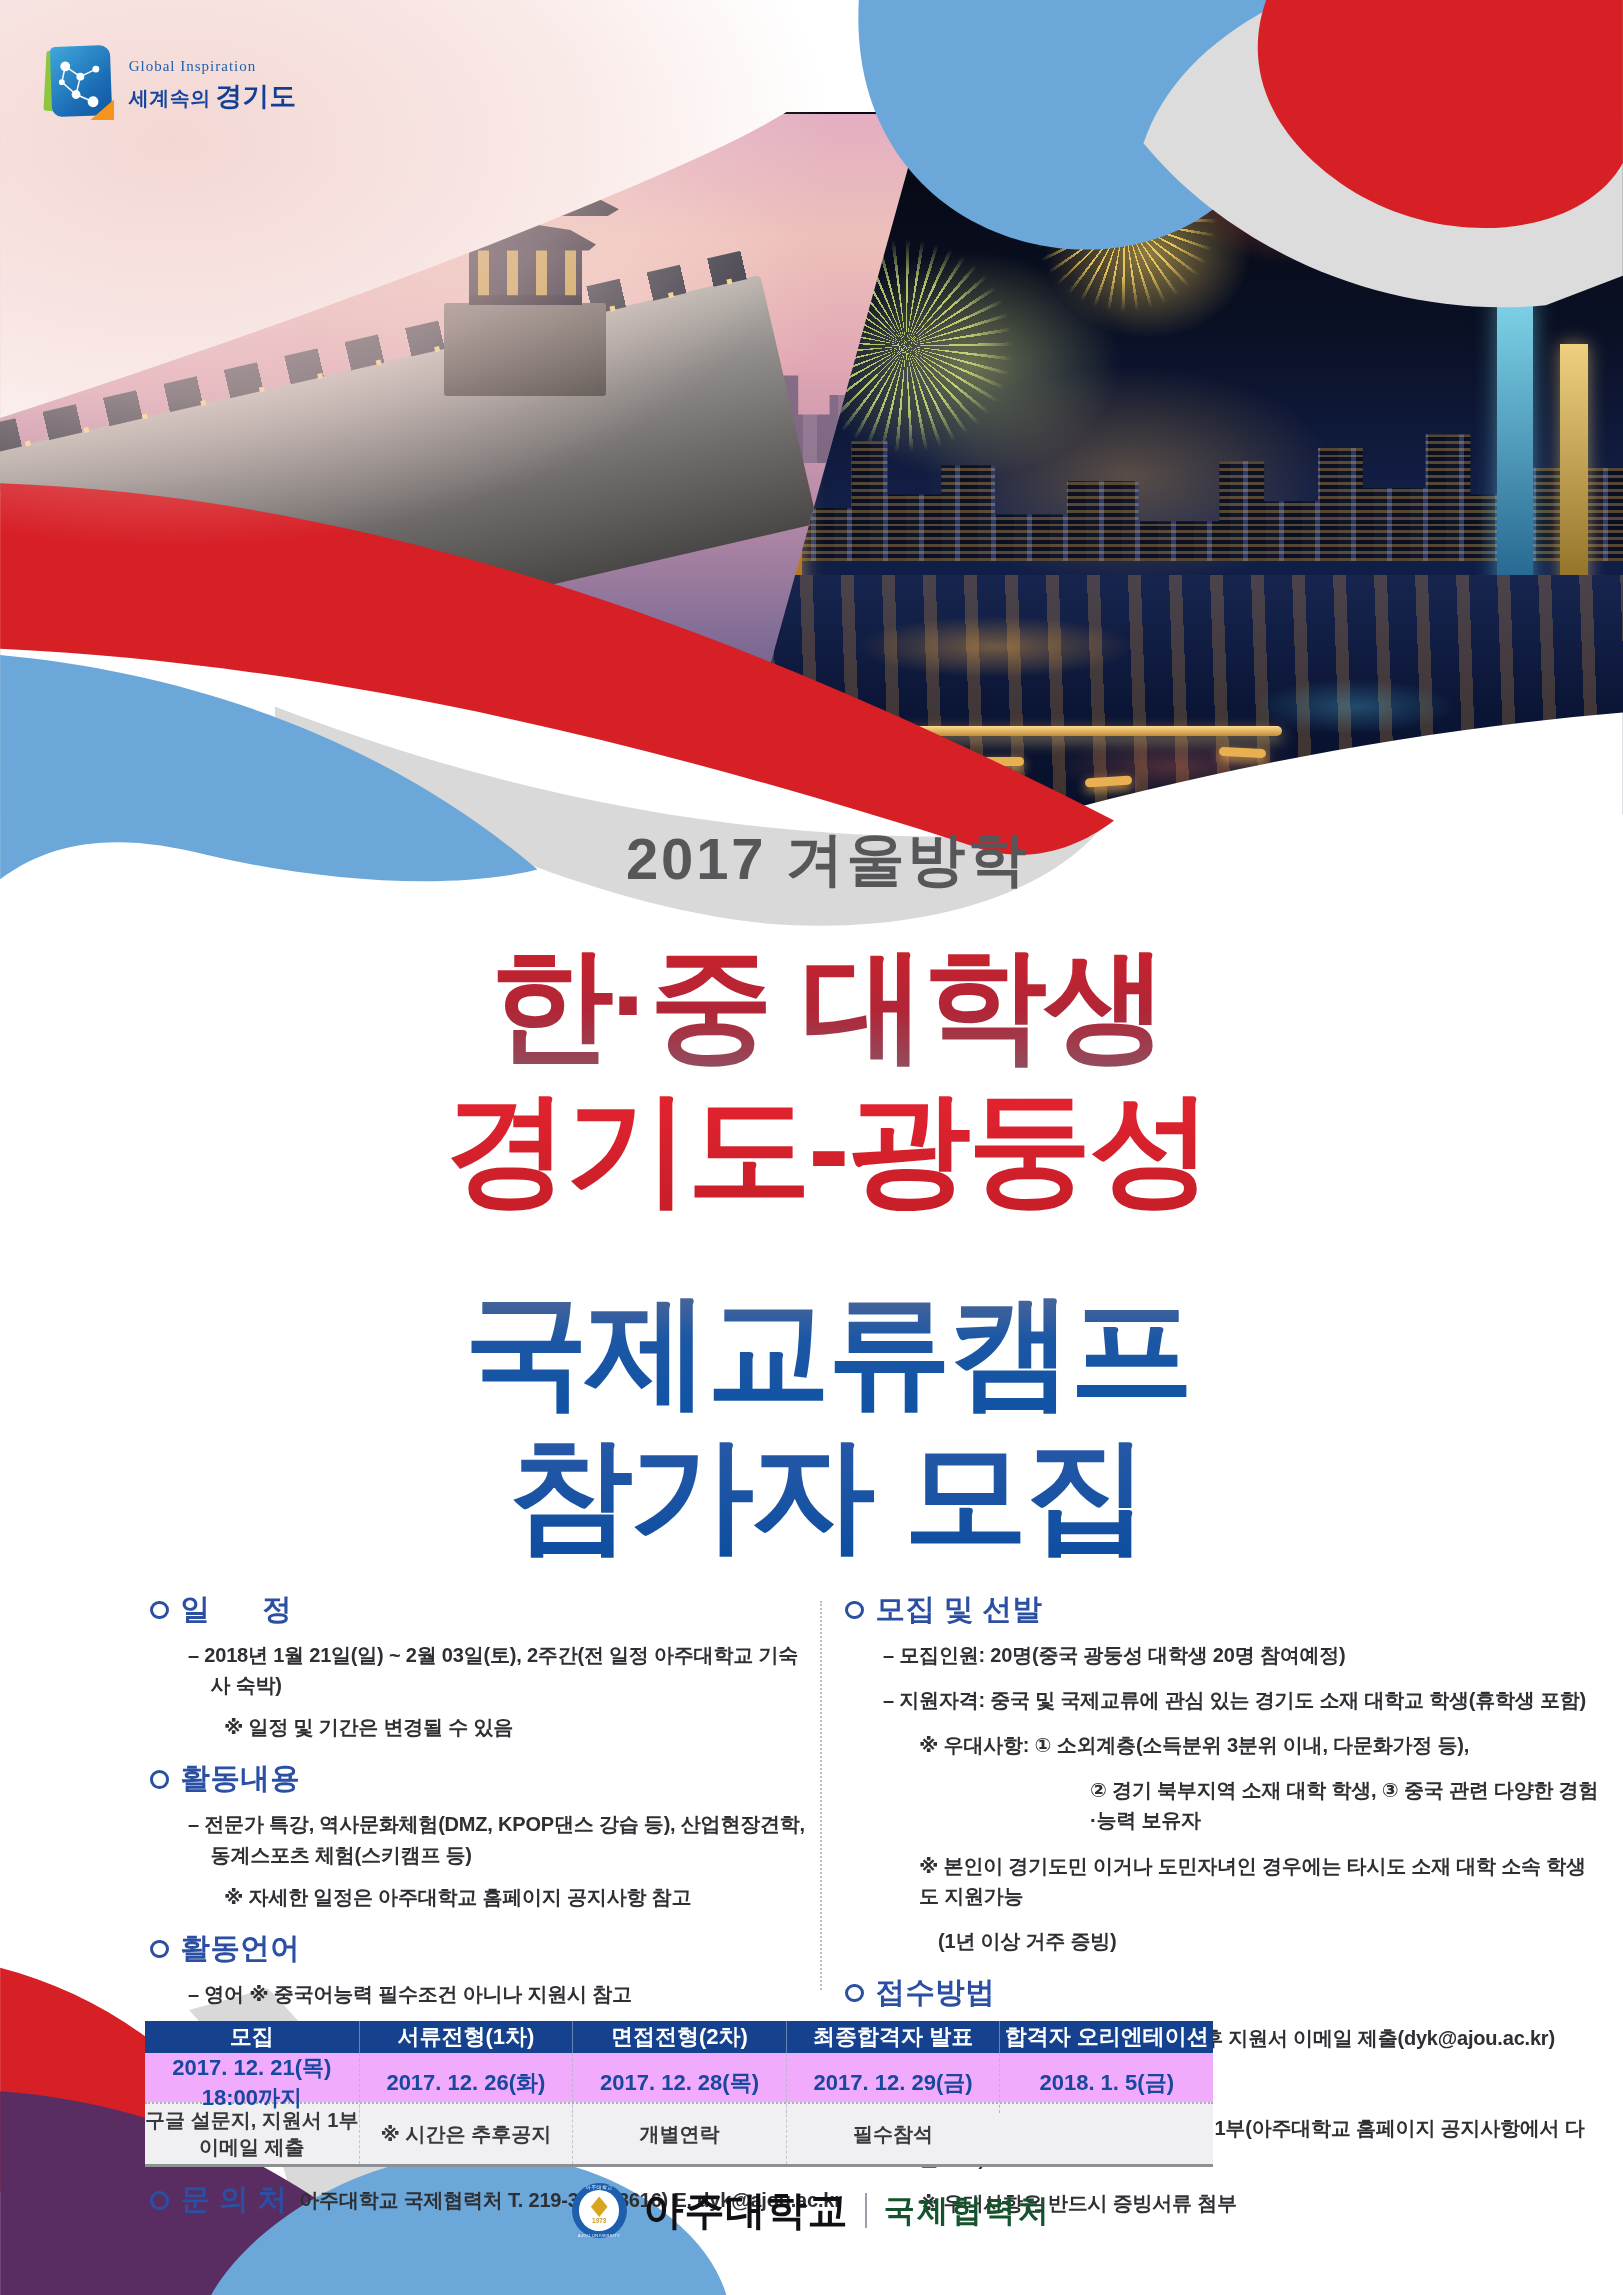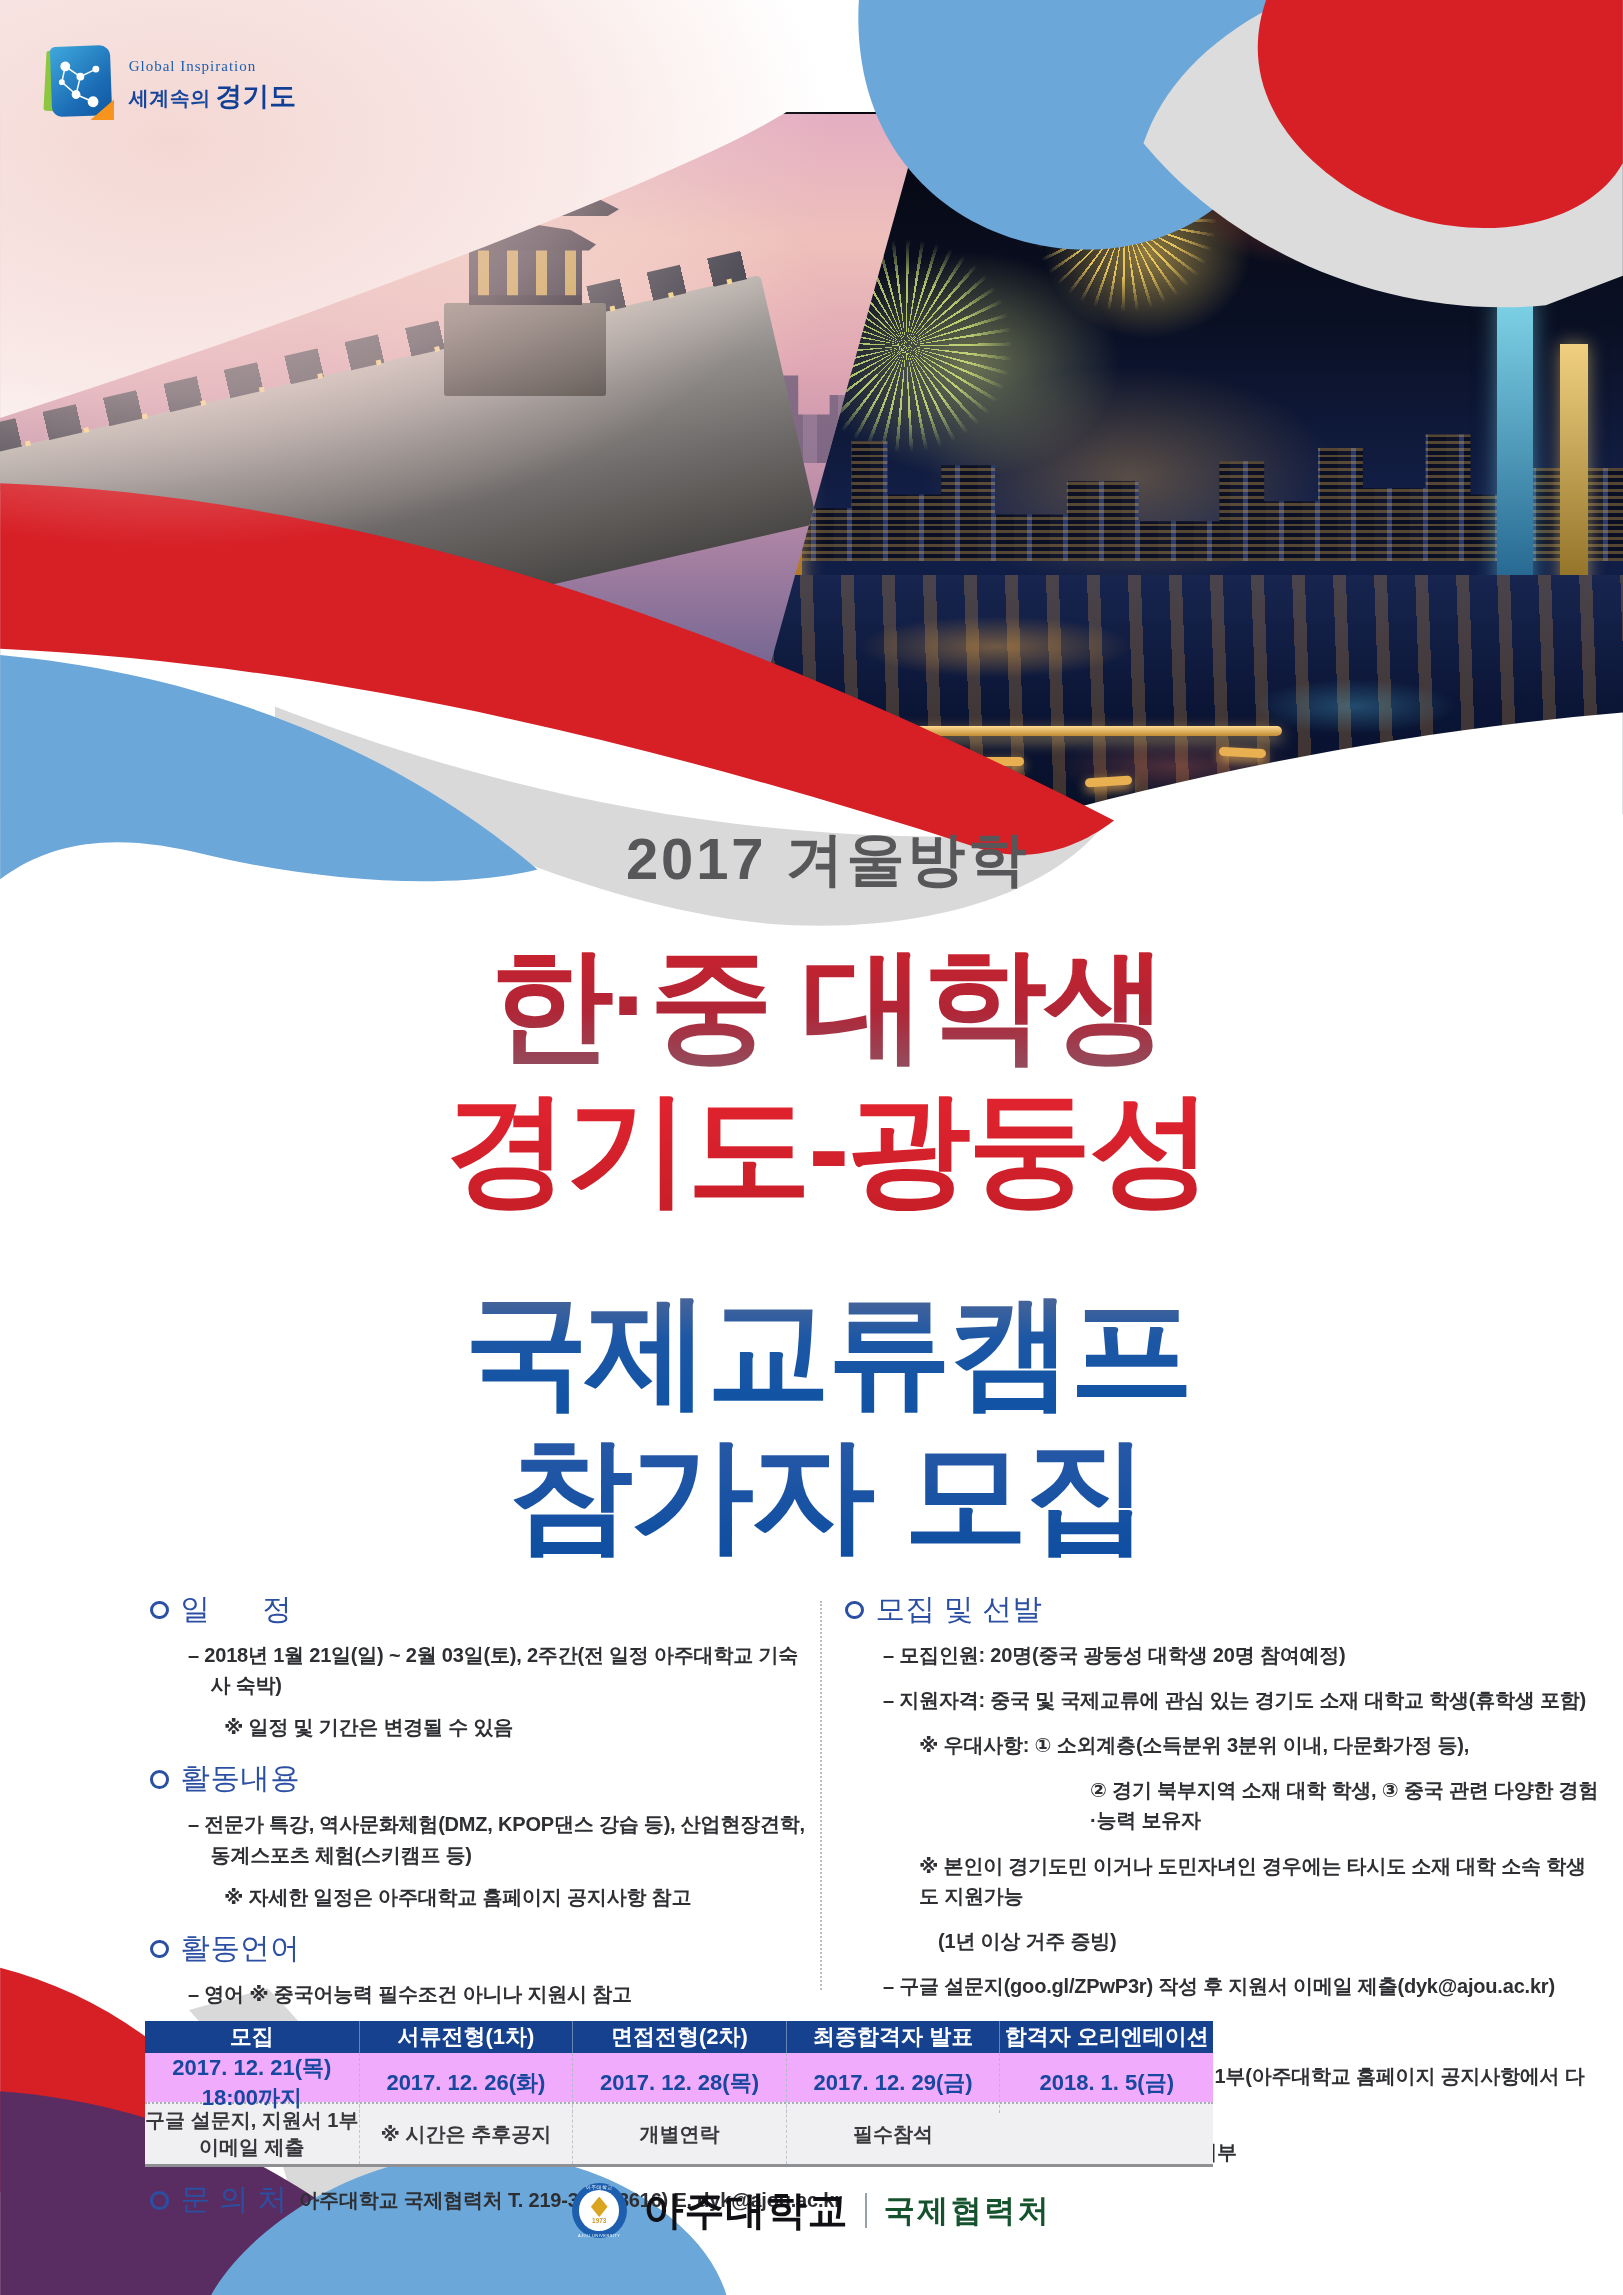--- a/index.html
+++ b/index.html
@@ -118,21 +118,21 @@
     .t-blue2 { background:linear-gradient(180deg,#2a5aa8 0%,#0c4da0 100%); -webkit-background-clip:text; background-clip:text; color:transparent; }
   }
 
   
   .col-left  { position:absolute; left:150px;  top:1590px; width:667px; z-index:5; }
   .col-right { position:absolute; left:845px; top:1590px; width:756px; z-index:5; }
   .v-divider { position:absolute; left:820px; top:1601px; height:389px; border-left:2px dotted #b9bcc4; z-index:5; }
   .sec-head { display:flex; align-items:center; gap:11.8px; margin:16.7px 0 9.8px 0; }
   .sec-head.first { margin-top:0; }
   .ring { width:18.7px; height:18.7px; border:3.9px solid #2b4fa2; border-radius:50%; flex:0 0 auto; }
-  .h-label { font-size:29.4px; font-weight:400; color:#2b4fa2; white-space:pre; letter-spacing:0.5px; }
+  .h-label { font-size:29.4px; font-weight:700; color:#2b4fa2; white-space:pre; letter-spacing:0.5px; }
   .inline-row { display:flex; align-items:center; gap:11.8px; margin:12.8px 0; }
   .inline-row .h-label { width:124px; }
   .h-value { font-size:20px; font-weight:600; color:#2e2f33; letter-spacing:-0.2px; white-space:nowrap; }
   .item { font-size:20px; font-weight:600; color:#2e2f33; line-height:1.52; letter-spacing:-0.2px;
           margin:4.9px 0 11.8px 0; white-space:pre-line; }
   .i-dash  { margin-left:38px;  padding-left:22.6px; text-indent:-22.6px; }
   .i-note  { margin-left:74px; }
   .i-cont  { margin-left:63px; }
   .i-ind2  { margin-left:245px; }
   .i-ind3  { margin-left:93px; }
@@ -316,20 +316,24 @@
       <span class="ring"></span>
       <span class="h-label">모집 및 선발</span>
     </div>
     <div class="item i-dash">– 모집인원: 20명(중국 광둥성 대학생 20명 참여예정)</div>
     <div class="item i-dash">– 지원자격: 중국 및 국제교류에 관심 있는 경기도 소재 대학교 학생(휴학생 포함)</div>
     <div class="item i-note">※ 우대사항: ① 소외계층(소득분위 3분위 이내, 다문화가정 등),</div>
     <div class="item i-ind2">② 경기 북부지역 소재 대학 학생,  ③ 중국 관련 다양한 경험·능력 보유자</div>
     <div class="item i-note">※ 본인이 경기도민 이거나 도민자녀인 경우에는 타시도 소재 대학 소속 학생도 지원가능</div>
     <div class="item i-ind3">(1년 이상 거주 증빙)</div>
 
+    <div class="sec-head">
+      <span class="ring"></span>
+      <span class="h-label">접수방법</span>
+    </div>
     <div class="item i-dash">– 구글 설문지(goo.gl/ZPwP3r) 작성 후 지원서 이메일 제출(dyk@ajou.ac.kr)</div>
     <div class="item i-cont">(12. 21(목) 18:00까지)</div>
     <div class="item i-note">※ 제출서류: 구글 설문지, 지원서 1부(아주대학교 홈페이지 공지사항에서 다운로드)</div>
     <div class="item i-note">※ 우대사항은 반드시 증빙서류 첨부</div>
   </div>
 
   <div class="sch-table">
     <div class="row row-head">
       <div class="cell">모집</div>
       <div class="cell">서류전형(1차)</div>

